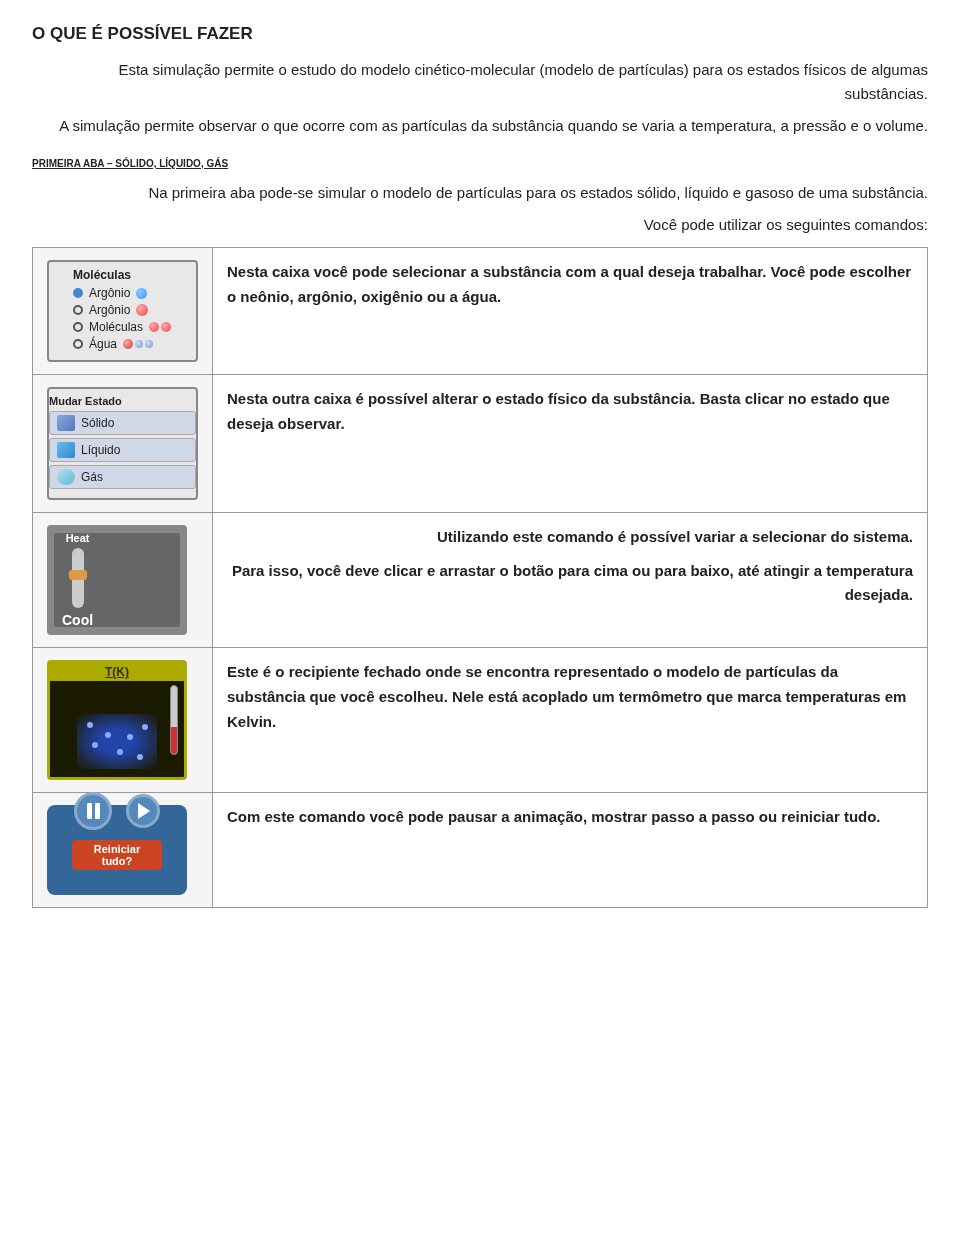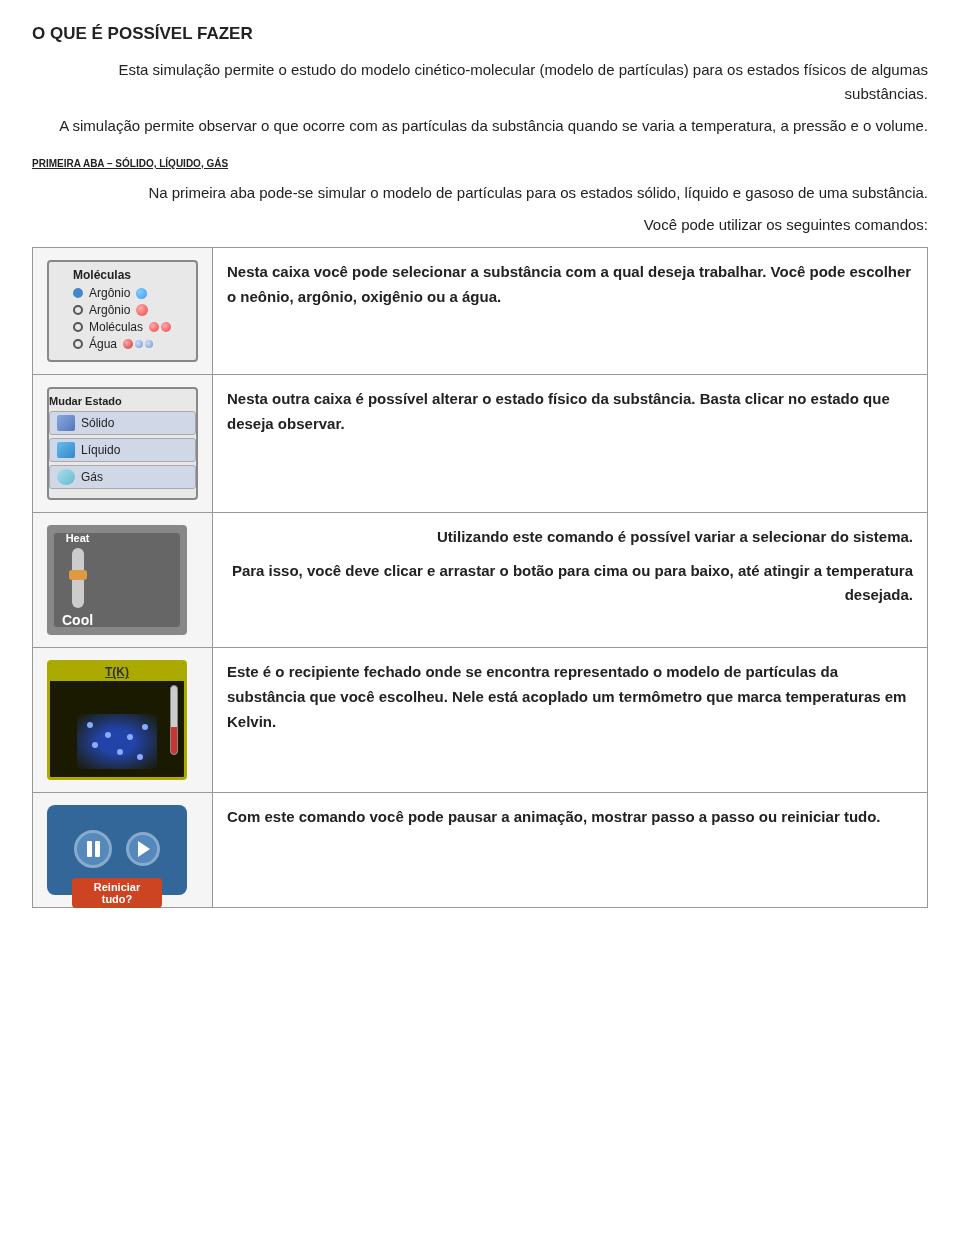--- a/index.html
+++ b/index.html
@@ -288,21 +288,21 @@
 
     
     .playback-widget {
       width: 140px;
       height: 90px;
       background: #336699;
       border-radius: 8px;
       display: flex;
       flex-direction: column;
       align-items: center;
-      justify-content: flex-start;
+      justify-content: flex-end;
       gap: 10px;
       padding: 25px;
     }
     .playback-buttons {
       display: flex;
       gap: 14px;
       align-items: center;
     }
     .btn-pause {
       width: 38px; height: 38px;

